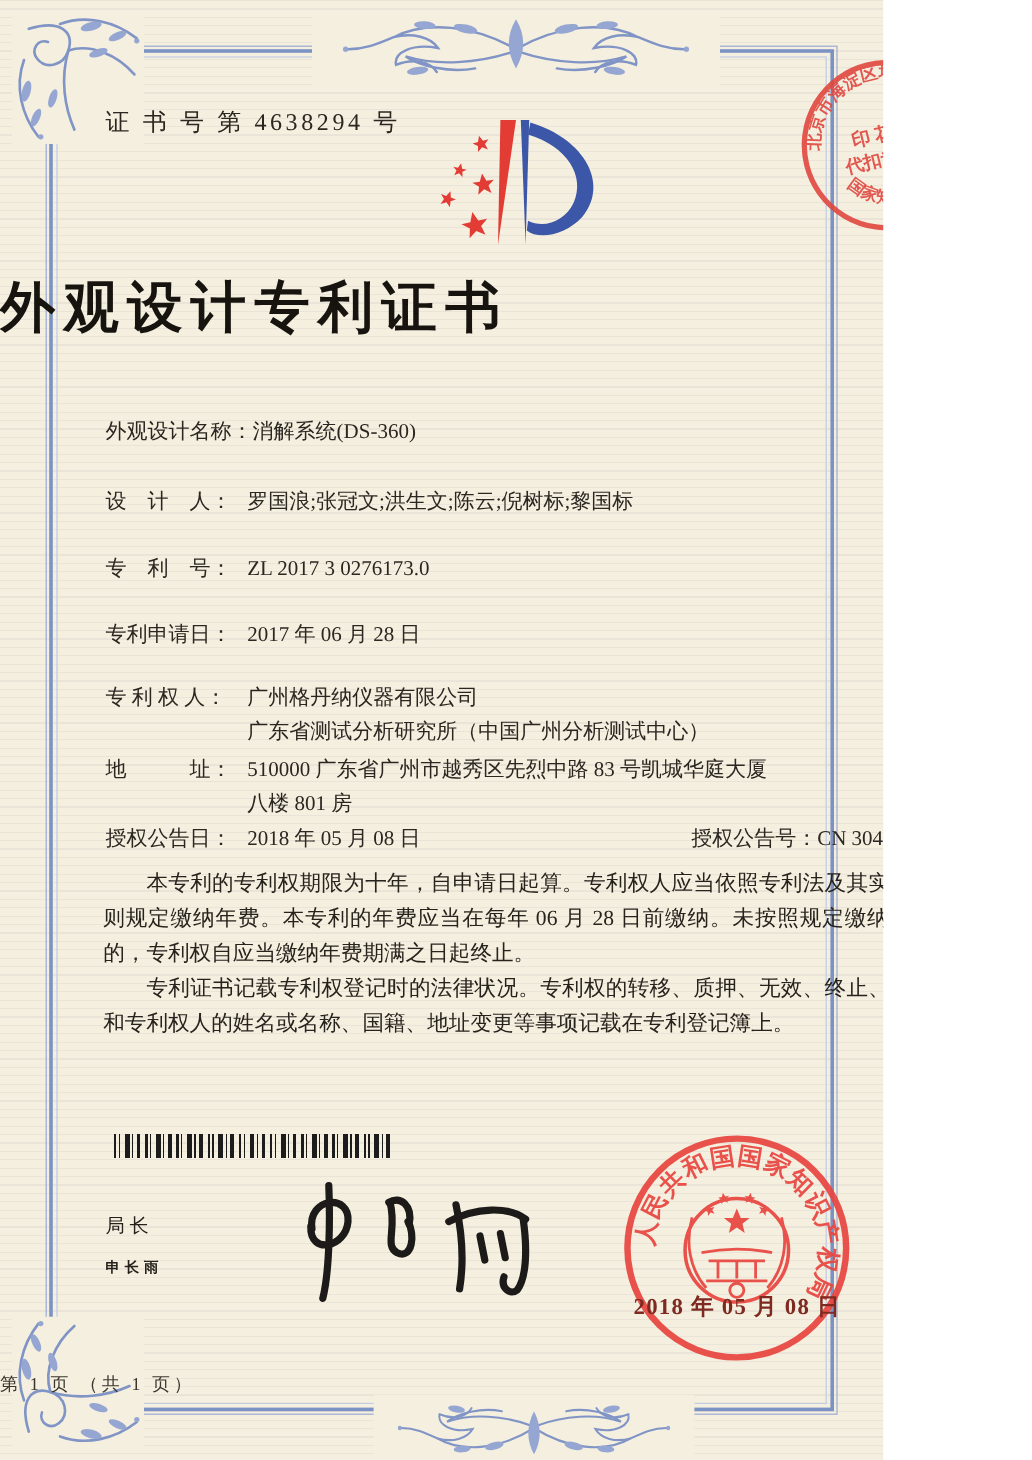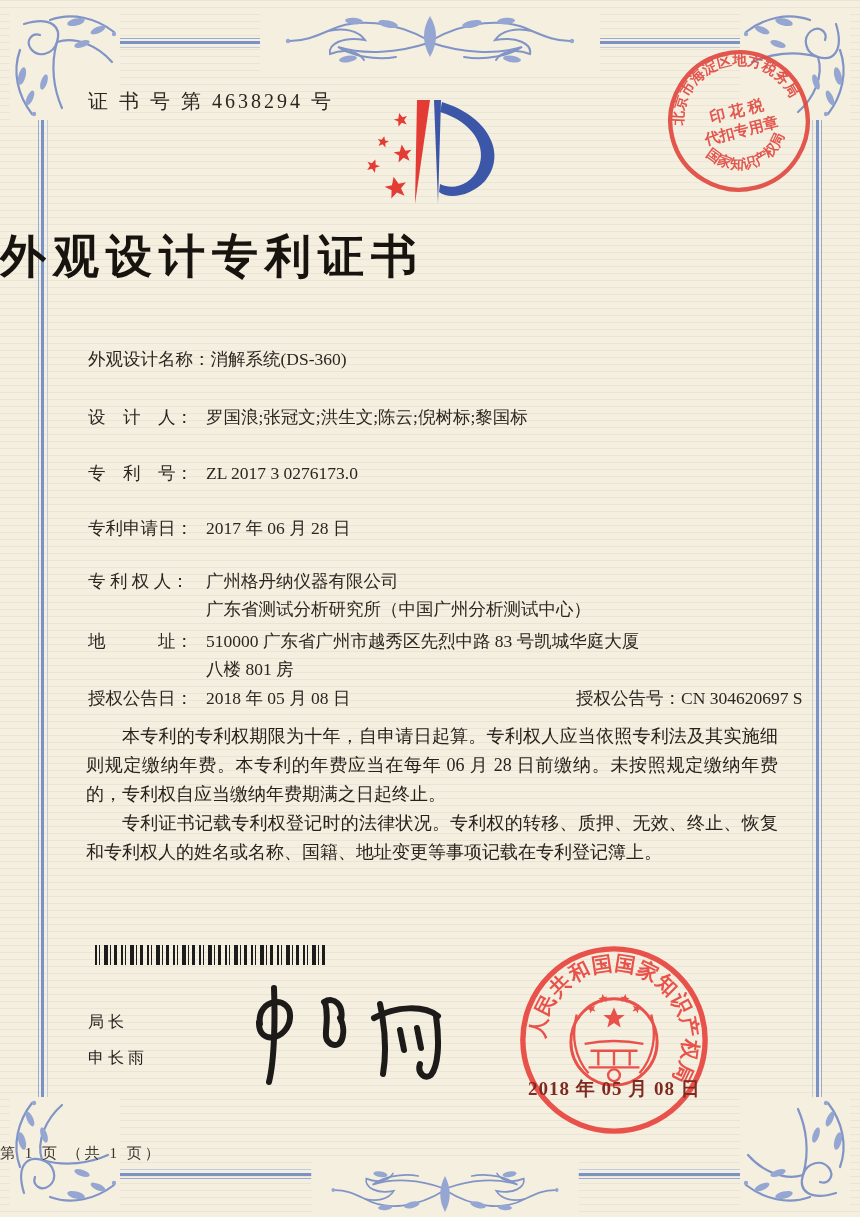--- a/index.html
+++ b/index.html
@@ -1,19 +1,19 @@
 <!DOCTYPE html>
 <html><head>
 <meta charset="utf-8">
 <style>
   * { margin:0; padding:0; box-sizing:border-box; }
   html,body { width:860px; }
   body { font-family:"Liberation Serif","DejaVu Serif",serif; }
   .page {
-    position:relative; width:860px; height:1217px;
+    position:relative; width:736px; height:1217px;
     background:#f5efdf; overflow:hidden; color:#25211c;
   }
   .page::before { 
     content:""; position:absolute; inset:0; pointer-events:none;
     background:repeating-linear-gradient(180deg, rgba(150,150,180,0.10) 0 1px, rgba(0,0,0,0) 1px 7px);
     mix-blend-mode:multiply;
   }
   
   .frame { position:absolute; inset:38px; border:1px solid #9aabd3; pointer-events:none; }
   .frame::before { content:""; position:absolute; inset:2px; border:3px solid #7b93c4; }
@@ -31,21 +31,21 @@
            line-height:29px; text-align:justify; color:#26221c; }
   .paras p { text-indent:2em; margin:0; }
   .barcode { position:absolute; left:95px; top:945px; width:230px; height:20px;
     background:repeating-linear-gradient(90deg,
       #1c1c1c 0 2px, transparent 2px 4px,
       #1c1c1c 4px 5px, transparent 5px 9px,
       #1c1c1c 9px 13px, transparent 13px 15px,
       #1c1c1c 15px 16px, transparent 16px 19px,
       #1c1c1c 19px 22px, transparent 22px 26px); }
   .sig-title { position:absolute; left:88px; top:1012px; font-size:16px; letter-spacing:4px; }
-  .sig-name  { position:absolute; left:88px; top:1048px; font-size:16px; letter-spacing:4px; }
+  .sig-name  { position:absolute; left:88px; top:1048px; font-size:12px; letter-spacing:4px;font-weight:bold; }
   .sig-svg { position:absolute; left:228px; top:972px; }
   .seal-svg { position:absolute; left:516px; top:942px; opacity:.92; }
   .seal-date { position:absolute; left:528px; top:1076px; font-size:19px; letter-spacing:1px;
                color:#7e2a21; font-weight:bold; }
   .tax-stamp { position:absolute; left:664px; top:46px; transform:rotate(-14deg); opacity:.9; }
   .logo-svg { position:absolute; left:330px; top:92px; }
   .footer { position:absolute; left:0; top:1144px; width:100%; 
             font-size:15px; letter-spacing:3px; color:#3a352d; }
   svg text { font-family:"Liberation Serif","DejaVu Serif",serif; }
 </style>

